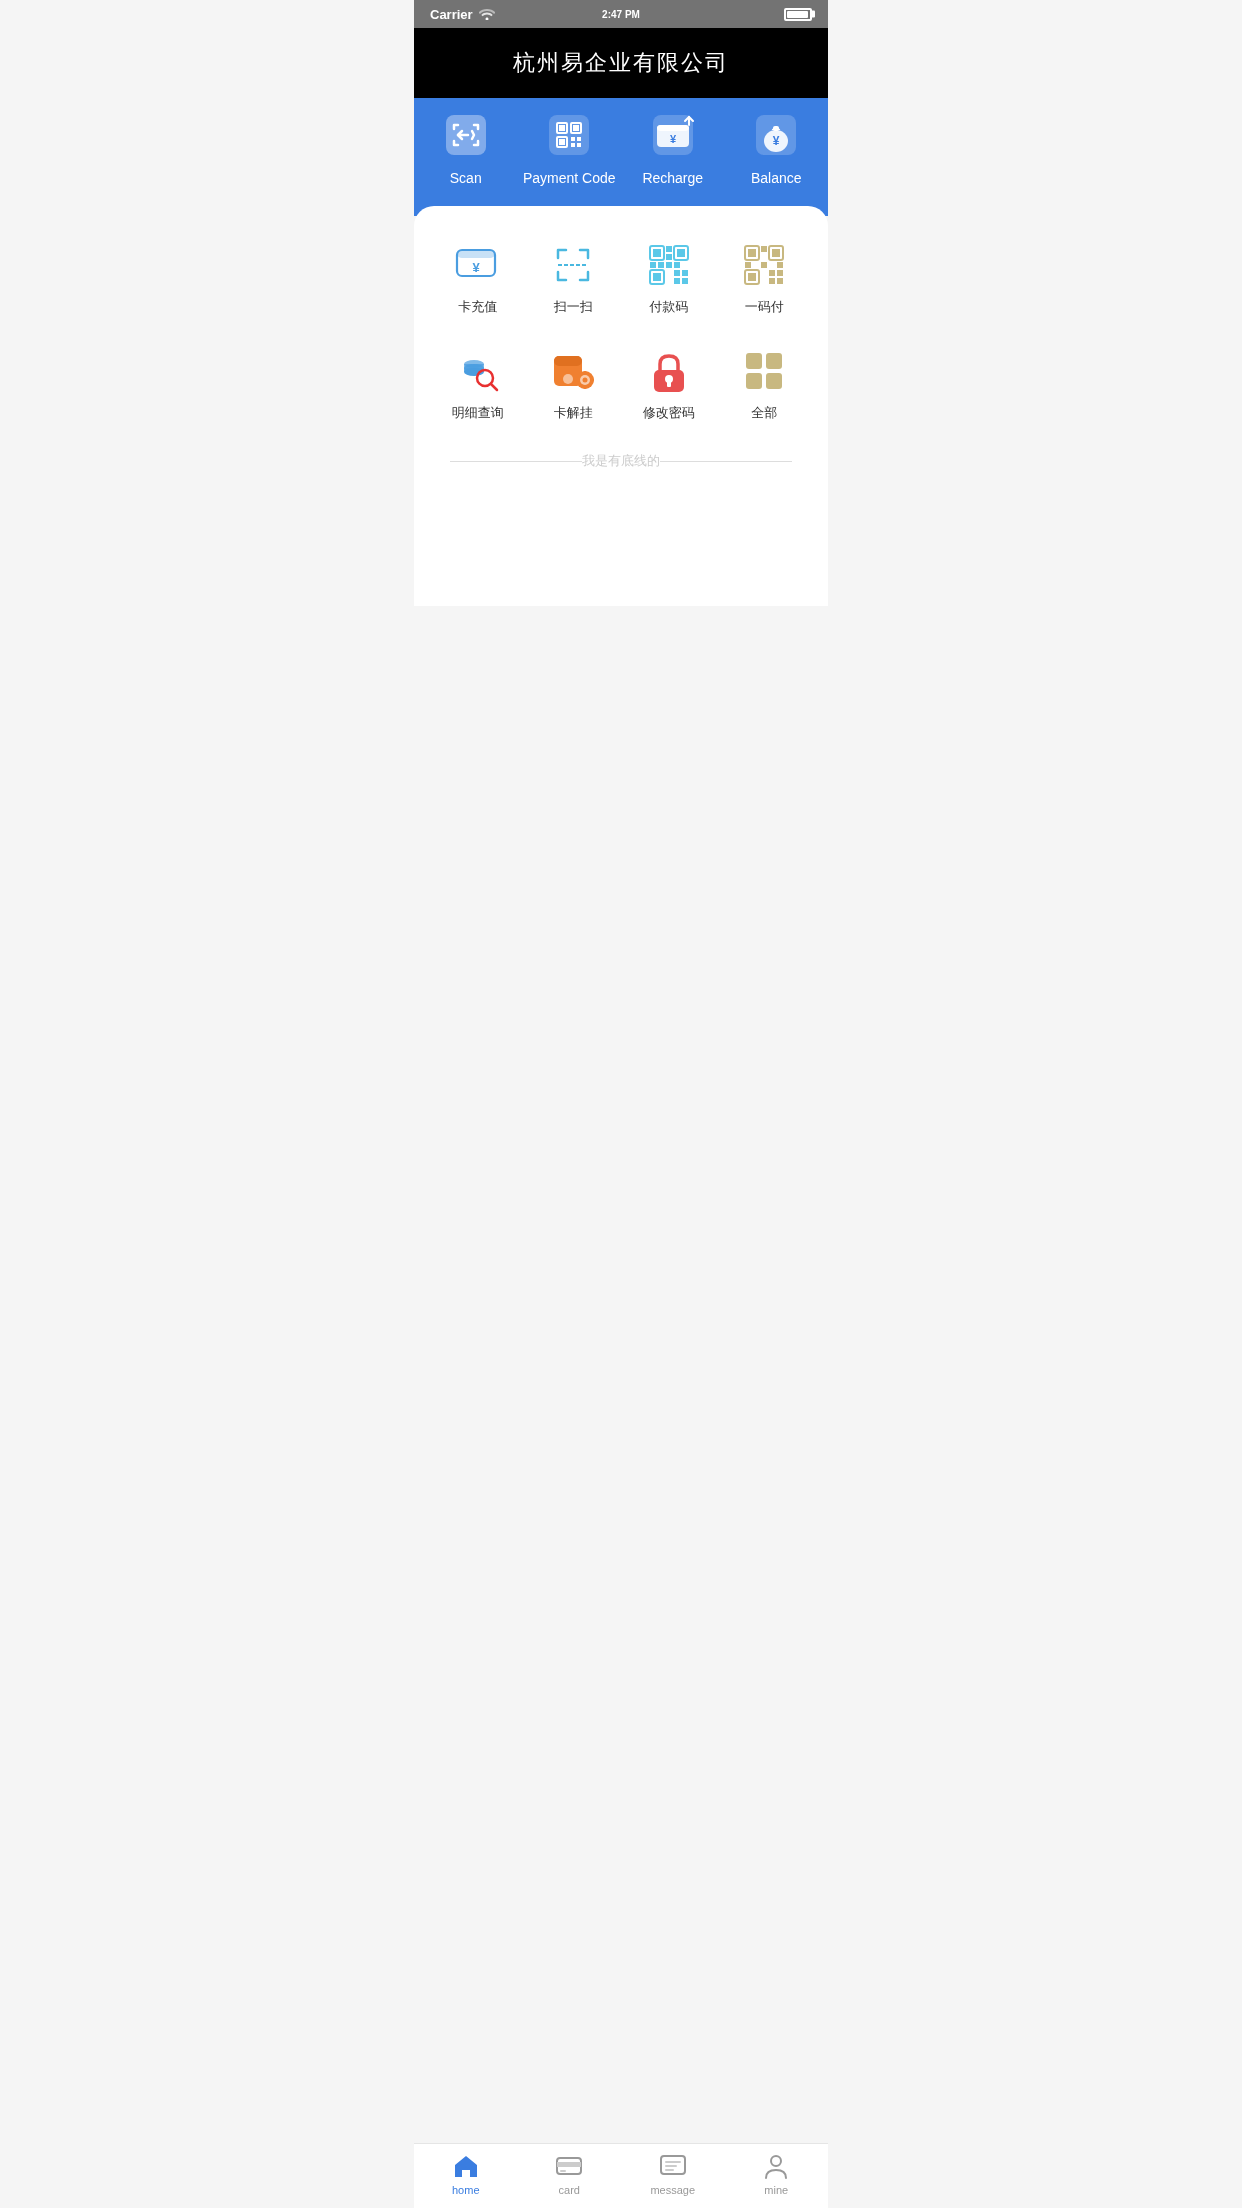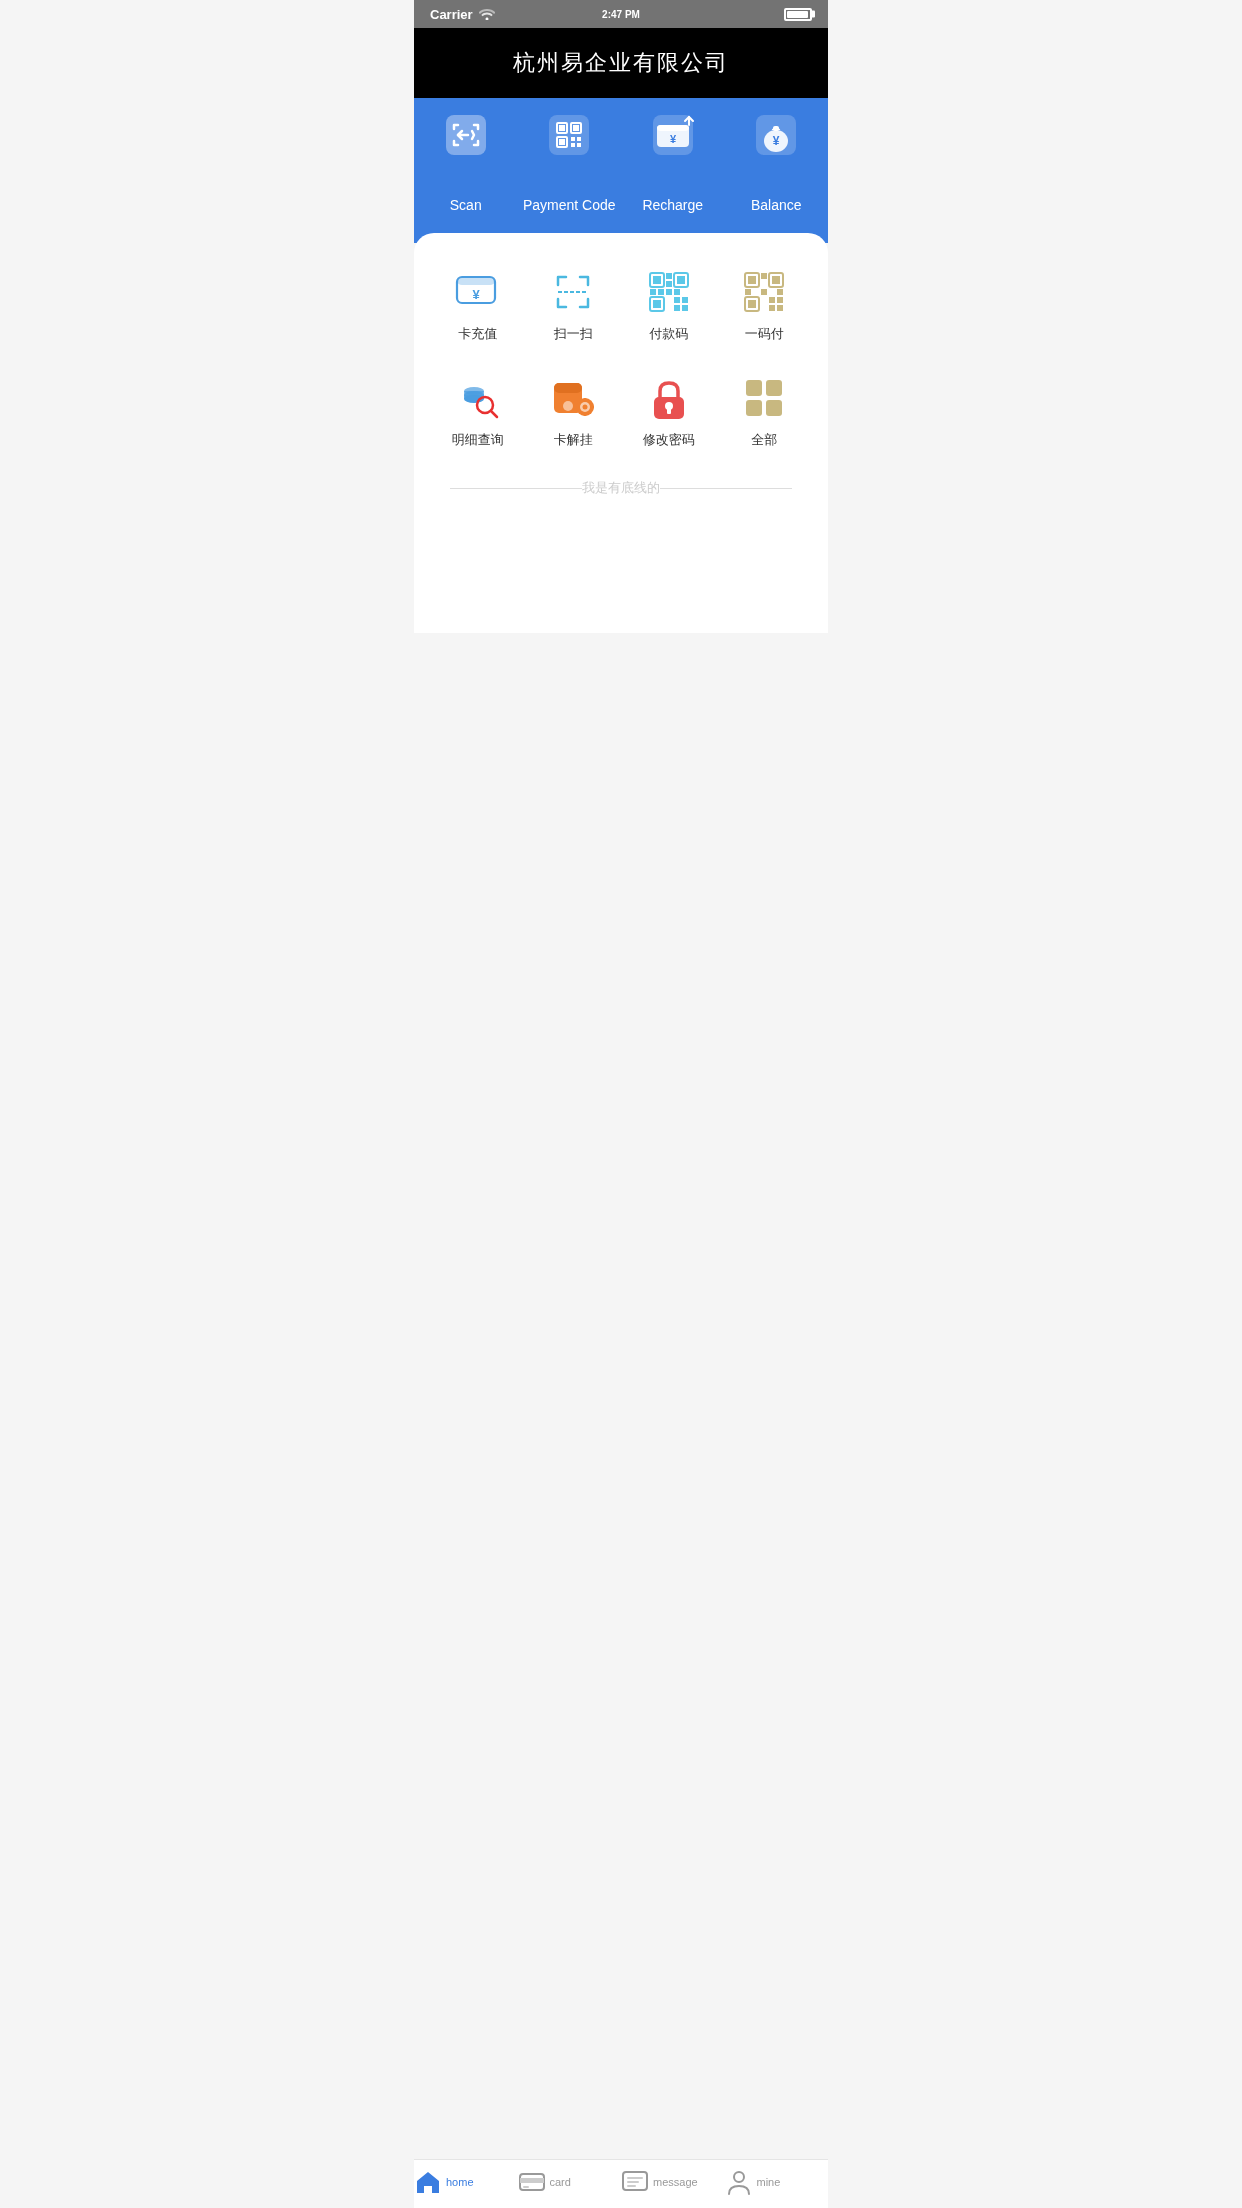--- a/index.html
+++ b/index.html
@@ -105,21 +105,20 @@
     .top-action-icon {
       width: 54px;
       height: 54px;
       display: flex;
       align-items: center;
       justify-content: center;
     }
     .top-action-label {
       color: white;
       font-size: 14px;
-      margin-top: 27px;
     }
 
     
     .main-content {
       background: white;
       border-radius: 20px 20px 0 0;
       padding: 24px 16px 20px 16px;
       min-height: 400px;
       margin-top: -10px;
       position: relative;
@@ -178,21 +177,21 @@
       background: white;
       border-top: 1px solid #e5e5e5;
       display: flex;
       justify-content: space-around;
       align-items: center;
       padding: 8px 0 12px 0;
       z-index: 100;
     }
     .tab-item {
       display: flex;
-      flex-direction: row;
+      flex-direction: column;
       align-items: center;
       gap: 4px;
       cursor: pointer;
       flex: 1;
     }
     .tab-icon {
       width: 28px;
       height: 28px;
       display: flex;
       align-items: center;

